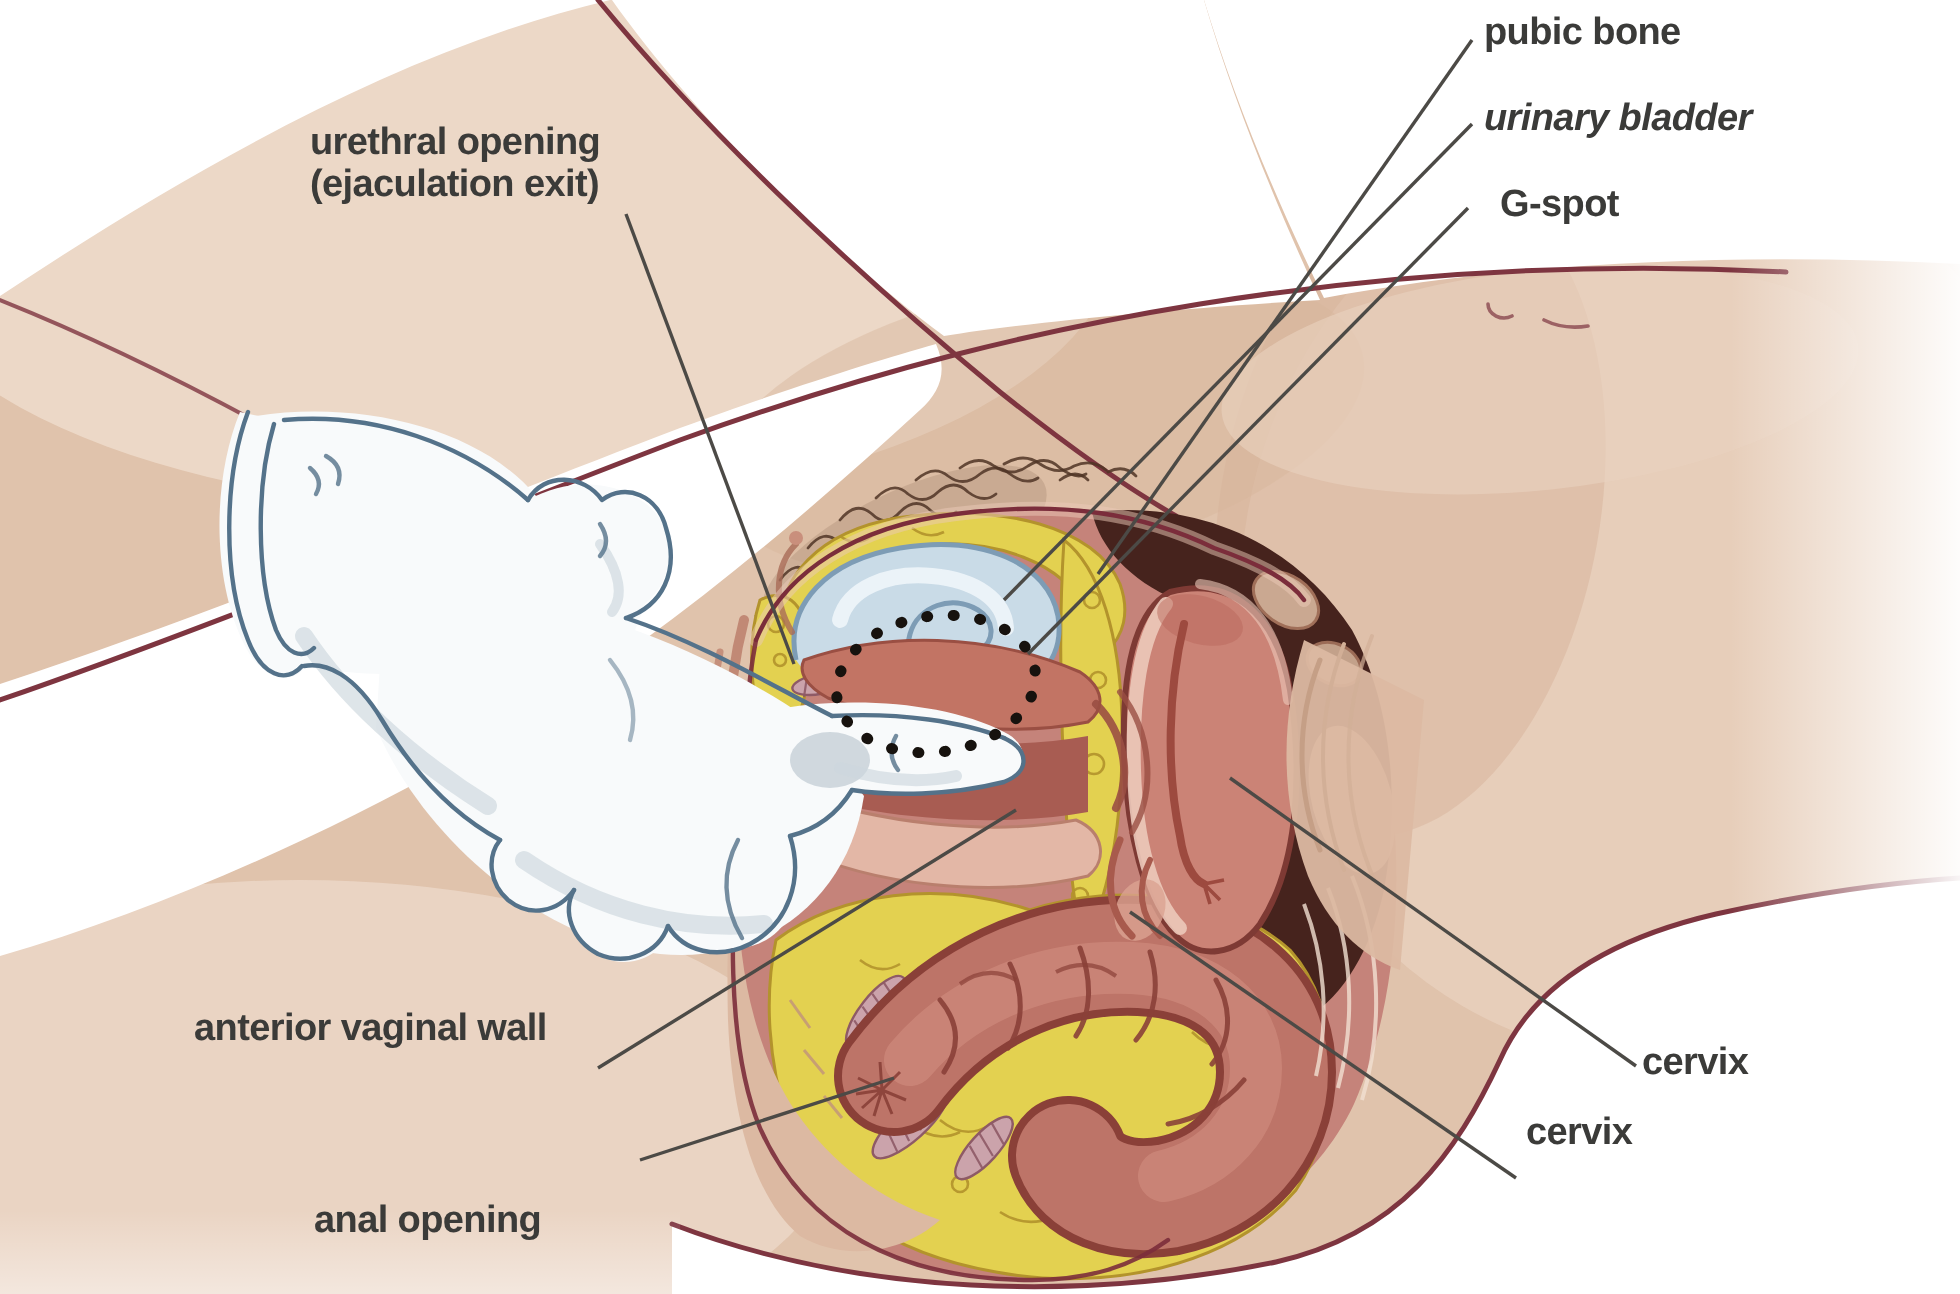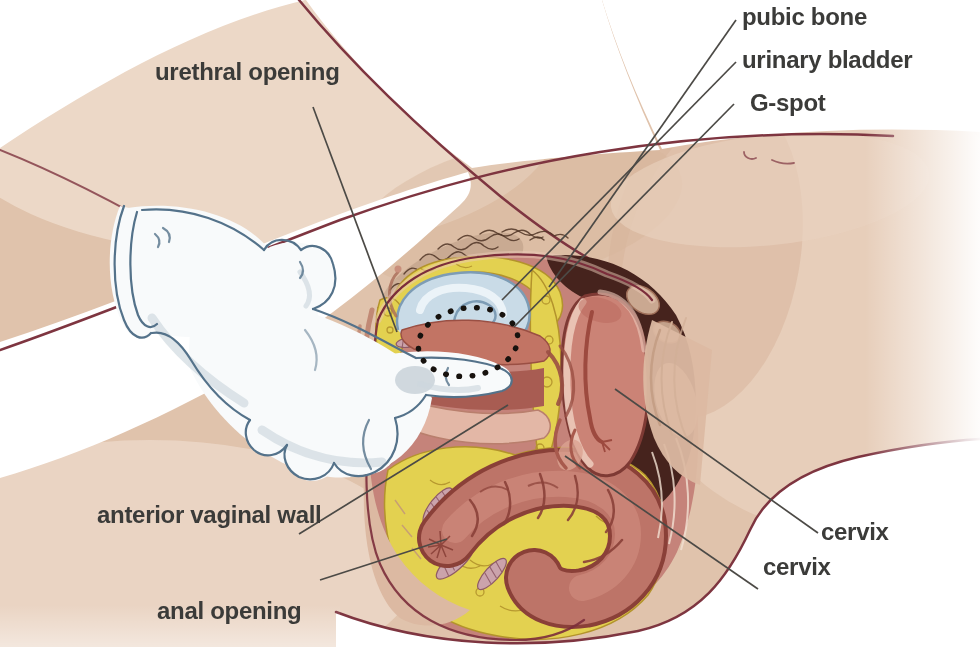--- a/index.html
+++ b/index.html
@@ -1,20 +1,20 @@
 <!DOCTYPE html>
 <html style="--background: #ffffff; --skin: #e0c3ac; --skin_light: #f2e3d6; --skin_shadow: #d6b298; --contour: #7e3540; --label: #3b3b39; --leader: #4c4a46; --glove: #f8fafb; --glove_outline: #54728a; --glove_shadow: #ccd7dd; --fat: #e3d150; --fat_outline: #b3932c; --tissue: #c5837a; --tissue_deep: #a85c52; --bladder: #c9dbe7; --bladder_outline: #7d9cb5; --uterus: #cb8376; --uterus_outline: #7e3a34; --shadow_dark: #46231d; --rectum: #bd7468; --rectum_outline: #8a4038; --gspot_dot: #17120e; --hair: #503526;"><head>
 <meta charset="utf-8">
 <style>
   html,body{margin:0;padding:0;background:#fff;}
   .canvas{position:relative;width:980px;height:647px;overflow:hidden;
           background:var(--background,#fff);
           font-family:"Liberation Sans",sans-serif;}
   .art{position:absolute;left:0;top:0;width:100%;height:100%;}
-  .label{position:absolute;font-size:24px;font-weight:700;line-height:21px;
+  .label{position:absolute;font-size:19px;font-weight:700;line-height:21px;
          color:var(--label,#3b3b39);letter-spacing:-.3px;white-space:nowrap;}
   .label span{display:block;}
   .leader{stroke:var(--leader,#4c4a46);stroke-width:1.7;fill:none;}
   .skin-base{fill:var(--skin,#e0c3ac);}
   .contour{stroke:var(--contour,#7e3540);fill:none;stroke-linecap:round;}
   .white-gap{fill:var(--background,#ffffff);}
   .hair{stroke:var(--hair,#503526);stroke-width:1.4;fill:none;stroke-linecap:round;opacity:.85;}
   .tissue{fill:var(--tissue,#c5837a);}
   .fat{fill:var(--fat,#e3d150);stroke:var(--fat_outline,#b3932c);stroke-width:1.5;}
   .fatline{stroke:var(--fat_outline,#b3932c);fill:none;stroke-width:1.3;opacity:.9;}
@@ -260,25 +260,26 @@
         <line x1="299" y1="534" x2="508" y2="405" class="leader"></line>
         <line x1="320" y1="580" x2="447" y2="539" class="leader"></line>
         <line x1="818" y1="533" x2="615" y2="389" class="leader"></line>
         <line x1="758" y1="589" x2="565" y2="456" class="leader"></line>
       </g>
 </svg>
 
 <div>
   <div class="label" style="left: 155px; top: 61px;">
     <span>urethral opening</span>
+    <span>(ejaculation exit)</span>
   </div>
   <div class="label" style="left: 742px; top: 6px;">
     <span>pubic bone</span>
   </div>
-  <div class="label" style="left: 742px; top: 49px;">
+  <div class="label" style="left: 742px; top: 49px; font-style: italic;">
     <span>urinary bladder</span>
   </div>
   <div class="label" style="left: 750px; top: 92px;">
     <span>G-spot</span>
   </div>
   <div class="label" style="left: 97px; top: 504px;">
     <span>anterior vaginal wall</span>
   </div>
   <div class="label" style="left: 157px; top: 600px;">
     <span>anal opening</span>

